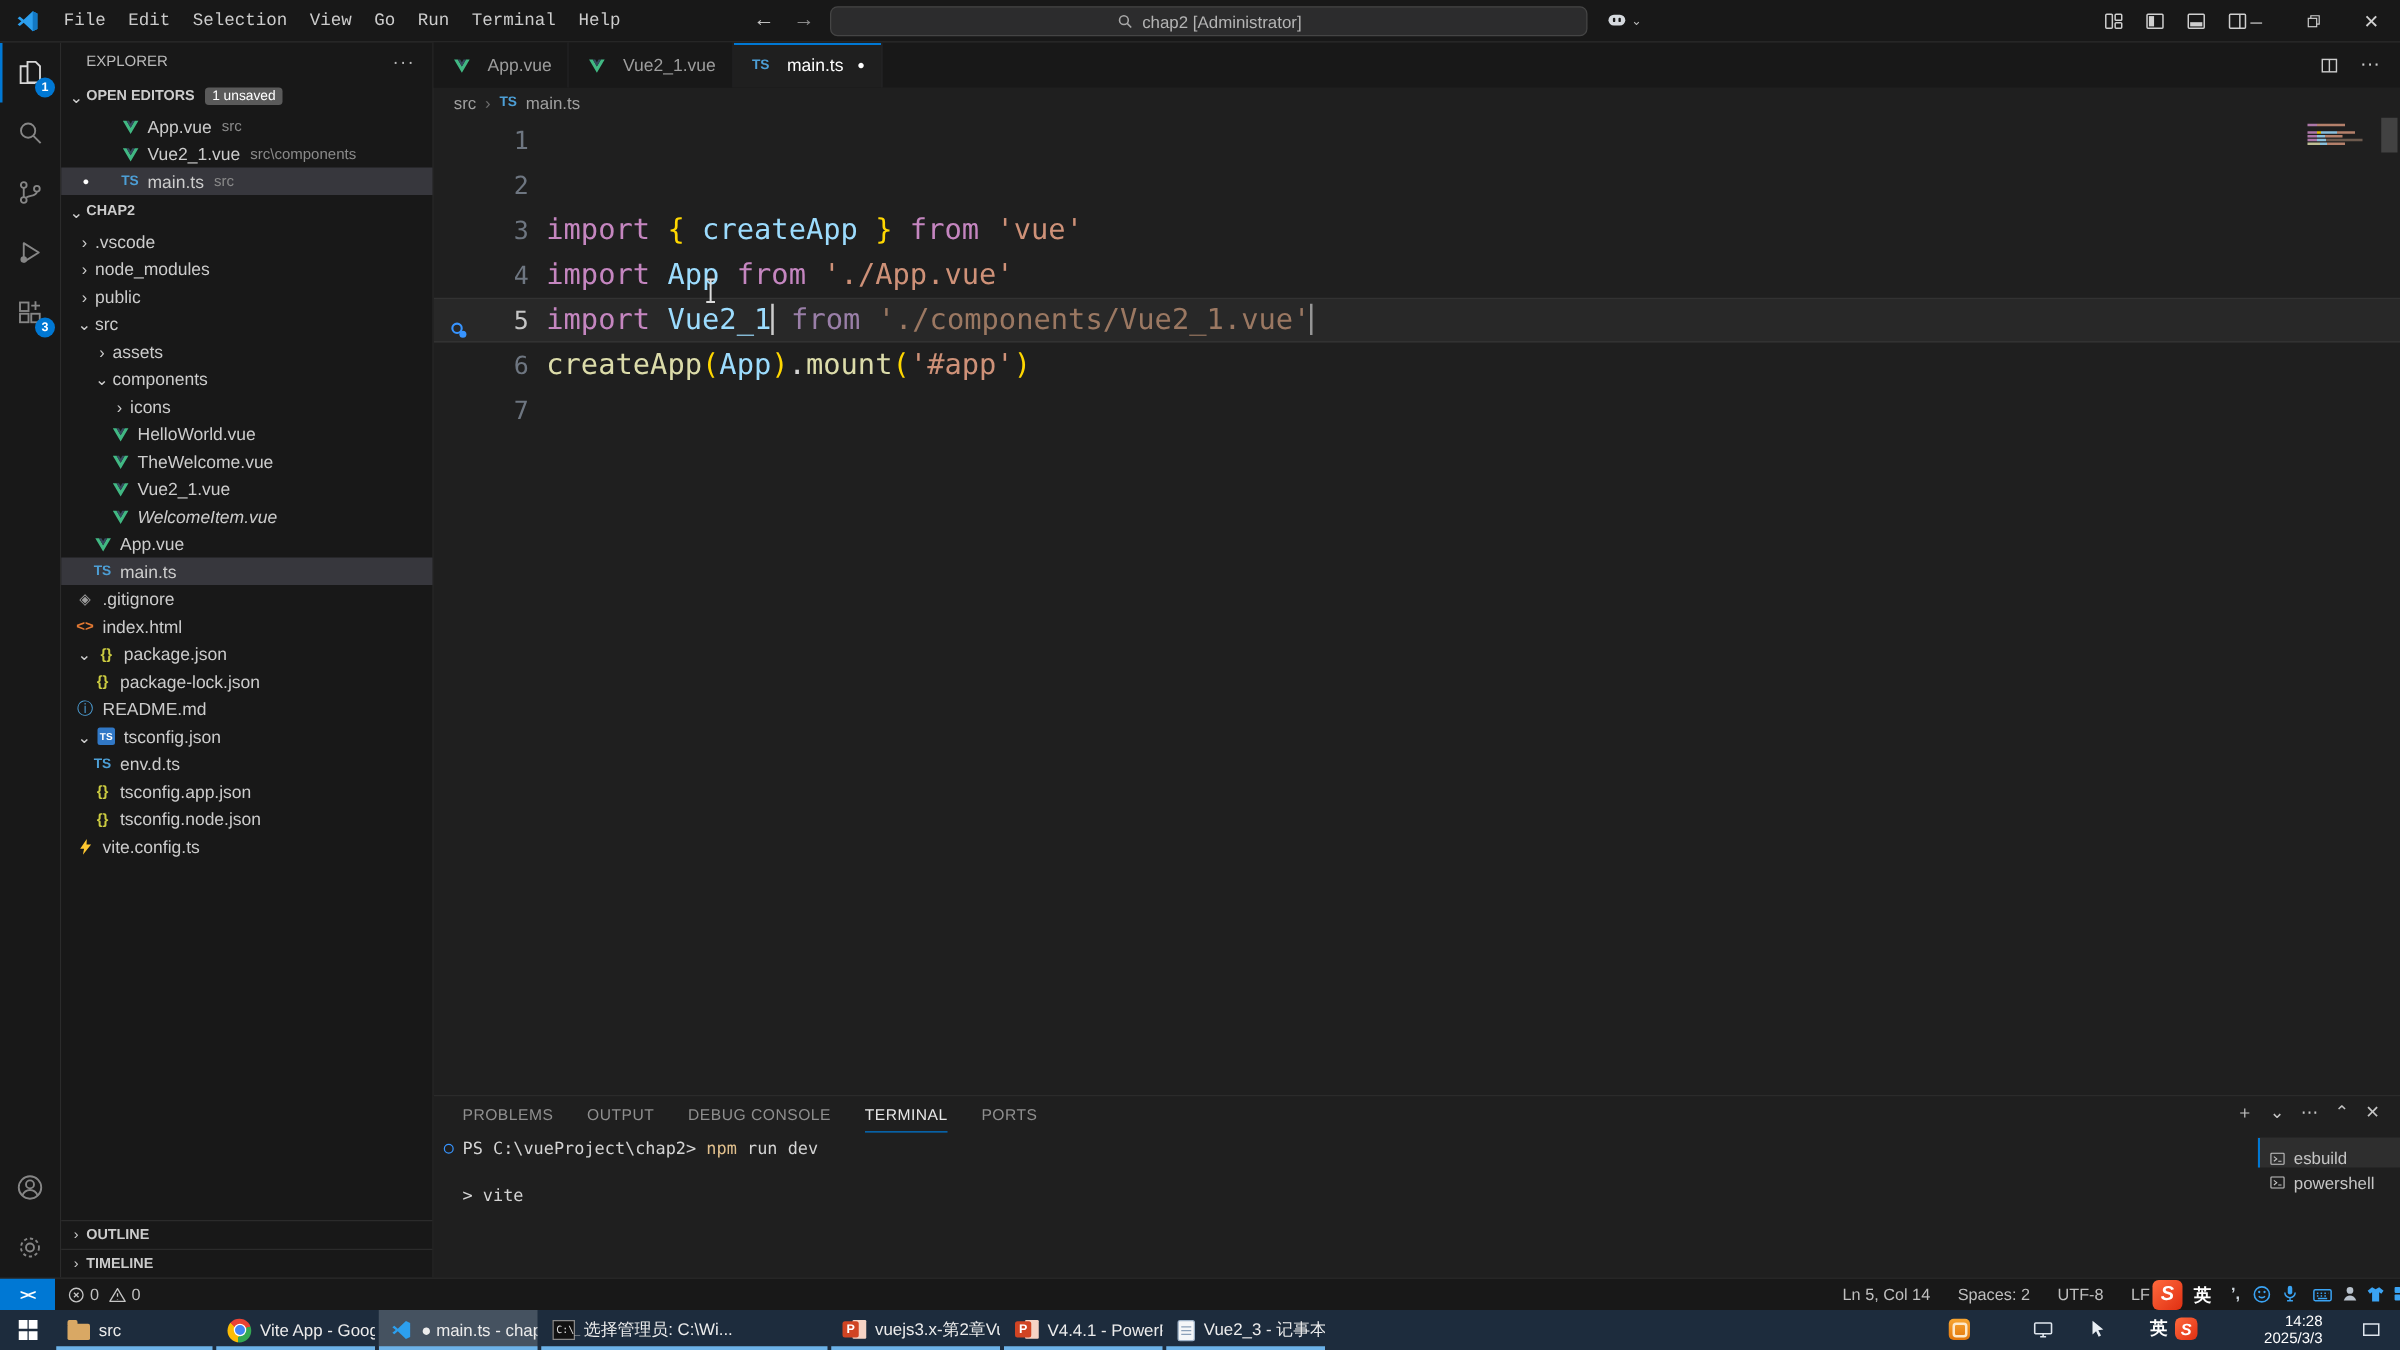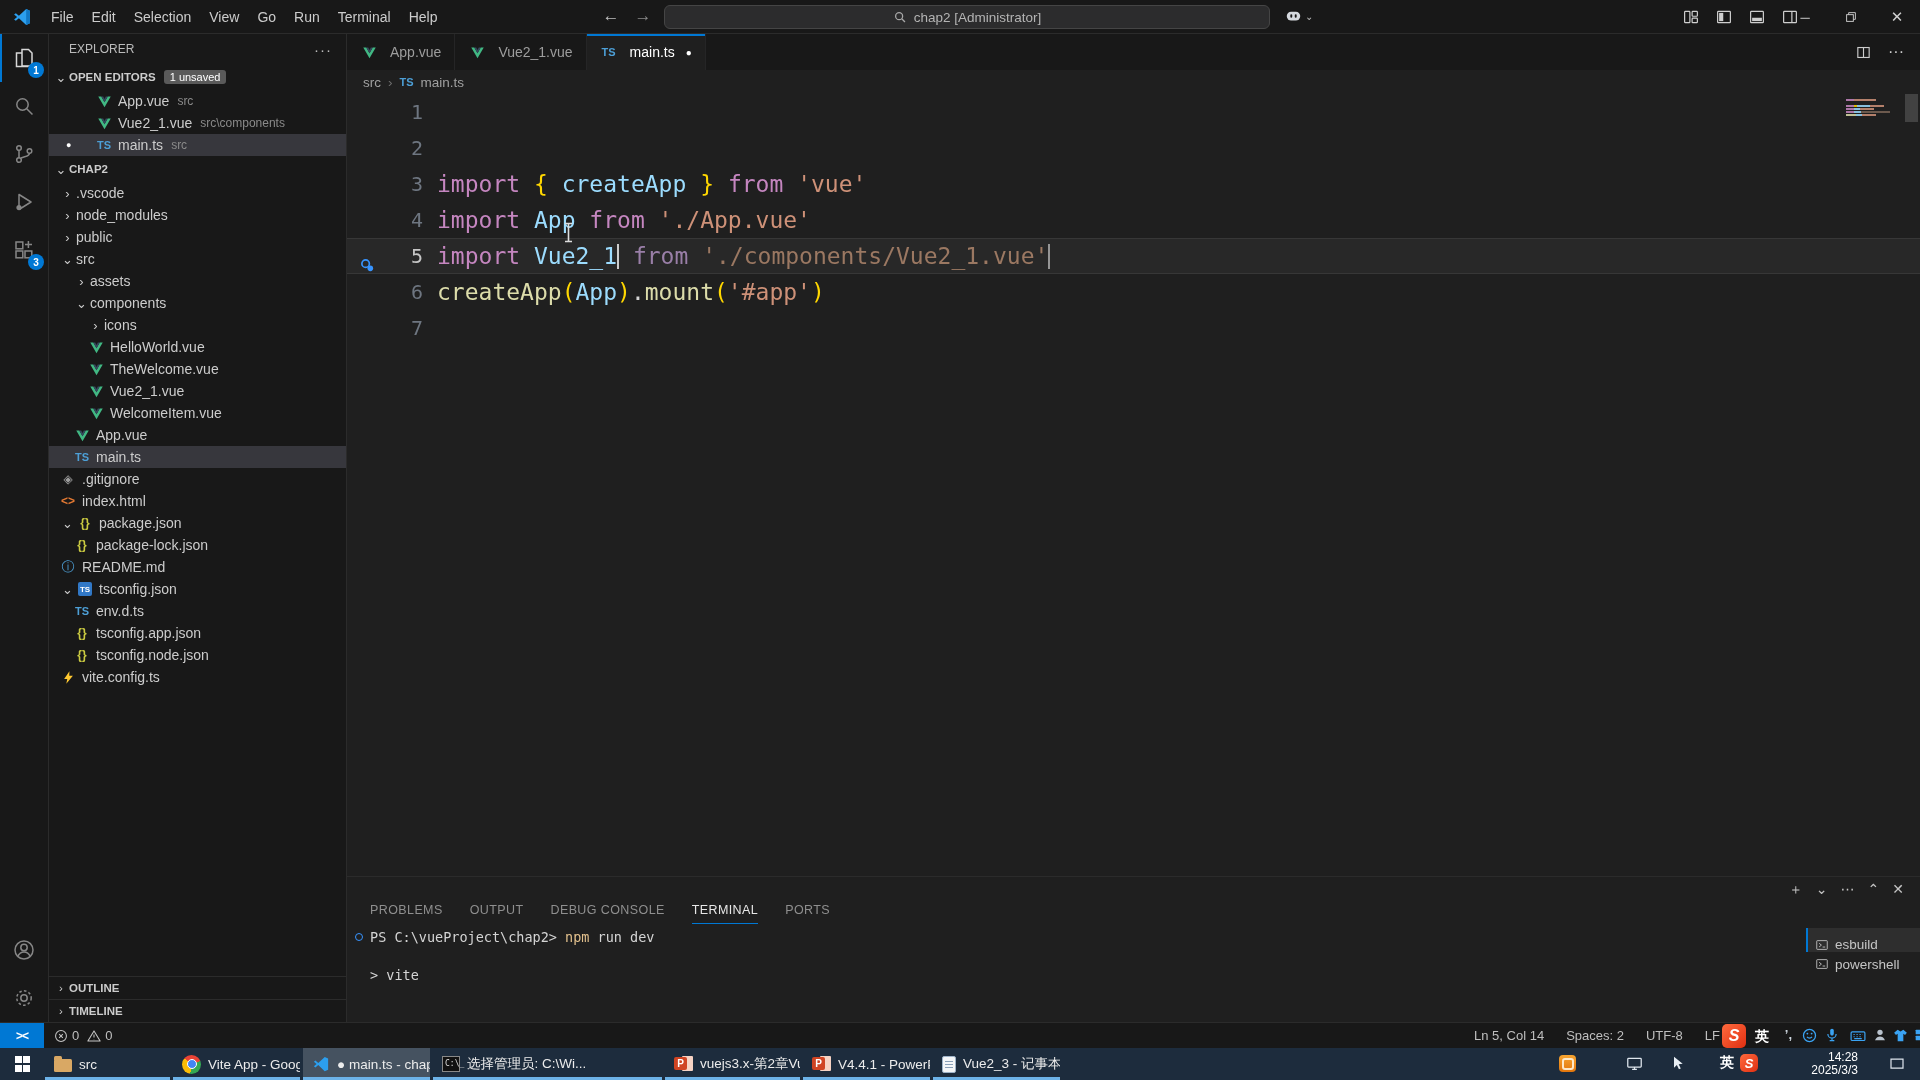--- a/index.html
+++ b/index.html
@@ -4,21 +4,21 @@
 <style>
   html,body{margin:0;padding:0;background:#000;}
   .screen{position:relative;width:1920px;height:1080px;background:#1f1f1f;overflow:hidden;
           font-family:"Liberation Sans",sans-serif;color:#ccc;-webkit-font-smoothing:antialiased;}
   .screen *{box-sizing:border-box;}
 
   
   .titlebar{position:relative;height:34px;background:#181818;border-bottom:1px solid #2b2b2b;
             display:flex;align-items:center;}
   .vsc-logo{width:20px;height:20px;margin:0 10px 0 12px;flex:none;}
-  .menu-item{padding:0 9px;height:34px;line-height:34px;font-size:14px;color:#ccc;cursor:default;}
+  .menu-item{padding:0 9px;height:34px;line-height:34px;font-size:14px;color:#ccc;cursor:default;font-family:Liberation Mono, monospace;}
   .nav-arrow{position:absolute;top:0;height:34px;line-height:32px;font-size:17px;color:#bfbfbf;width:26px;text-align:center;}
   .nav-back{left:598px;} .nav-fwd{left:630px;color:#8a8a8a;}
   .searchbox{position:absolute;left:664px;top:5px;width:606px;height:24px;background:#2c2c2d;border:1px solid #454545;
              border-radius:6px;display:flex;align-items:center;justify-content:center;gap:7px;font-size:13.5px;color:#b4b4b4;}
   .copilot{position:absolute;left:1284px;top:7px;display:flex;align-items:center;gap:2px;color:#bbb;}
   .layout-icons{position:absolute;left:1682px;top:8px;display:flex;gap:15px;color:#cfcfcf;}
   .win-controls{position:absolute;right:0;top:0;height:34px;display:flex;}
   .win-btn{width:46px;height:34px;display:flex;align-items:center;justify-content:center;color:#d0d0d0;font-size:13px;}
 
   
@@ -83,21 +83,21 @@
   .caret{display:inline-block;width:2px;height:25px;background:#cccccc;vertical-align:-5px;}
   .caret2{width:2px;background:#b9b9b9;opacity:.75;}
   .gutter-hint{position:absolute;left:13px;top:9px;}
   .minimap{position:absolute;right:16px;top:3px;width:58px;height:26px;}
   .minimap i{position:absolute;left:0;height:2px;display:block;opacity:.85;}
   .vscroll{position:absolute;right:2px;top:0;width:13px;height:28px;background:rgba(121,121,121,.4);}
   .ibeam{position:absolute;left:216px;top:128px;}
 
   
   .panel{height:146px;border-top:1px solid #2b2b2b;background:#1f1f1f;display:flex;flex-direction:column;position:relative;flex:none;}
-  .panel-tabs{height:29px;display:flex;align-items:center;gap:27px;padding-left:23px;font-size:12.5px;letter-spacing:.4px;color:#8f8f8f;flex:none;margin-top:18px;}
+  .panel-tabs{height:29px;display:flex;align-items:center;gap:27px;padding-left:23px;font-size:12.5px;letter-spacing:.4px;color:#8f8f8f;flex:none;}
   .panel-tab{height:28px;line-height:28px;}
   .panel-tab.active{color:#e7e7e7;border-bottom:1px solid #0078d4;}
   .panel-actions{position:absolute;top:4px;right:16px;display:flex;gap:13px;color:#c5c5c5;font-size:14px;}
   .panel-body{flex:1;display:flex;min-height:0;}
   .term-content{flex:1;padding:4px 0 0 23px;font-family:"DejaVu Sans Mono","Liberation Mono",monospace;
                 font-size:13.5px;line-height:19px;color:#ccc;position:relative;}
   .term-line{white-space:pre;position:relative;}
   .term-deco{position:absolute;left:-15px;top:5px;width:8px;height:8px;border:1.5px solid #3794ff;border-radius:50%;}
   .tk-cmd{color:#e2c08d;}
   .term-list{width:114px;padding-top:4px;font-size:13.5px;flex:none;}
@@ -392,21 +392,21 @@
           </div>
           <div class="tree-row" style="padding-left: 38px;">
             <span class="fi">
               <svg viewBox="0 0 24 24">
                 <path d="M2 4h4.8L12 13.2 17.2 4H22L12 21z" fill="#41b883"></path>
                 <path d="M6.8 4h3.1L12 7.9 14.1 4h3.1L12 13.2z" fill="#35495e"></path>
               </svg>
             </span>
             <span class="lbl">Vue2_1.vue</span>
           </div>
-          <div class="tree-row" style="padding-left: 38px;">
+          <div class="tree-row" style="padding-left: 38px; font-style: italic;">
             <span class="fi">
               <svg viewBox="0 0 24 24">
                 <path d="M2 4h4.8L12 13.2 17.2 4H22L12 21z" fill="#41b883"></path>
                 <path d="M6.8 4h3.1L12 7.9 14.1 4h3.1L12 13.2z" fill="#35495e"></path>
               </svg>
             </span>
             <span class="lbl">WelcomeItem.vue</span>
           </div>
           <div class="tree-row" style="padding-left: 24px;">
             <span class="fi">

